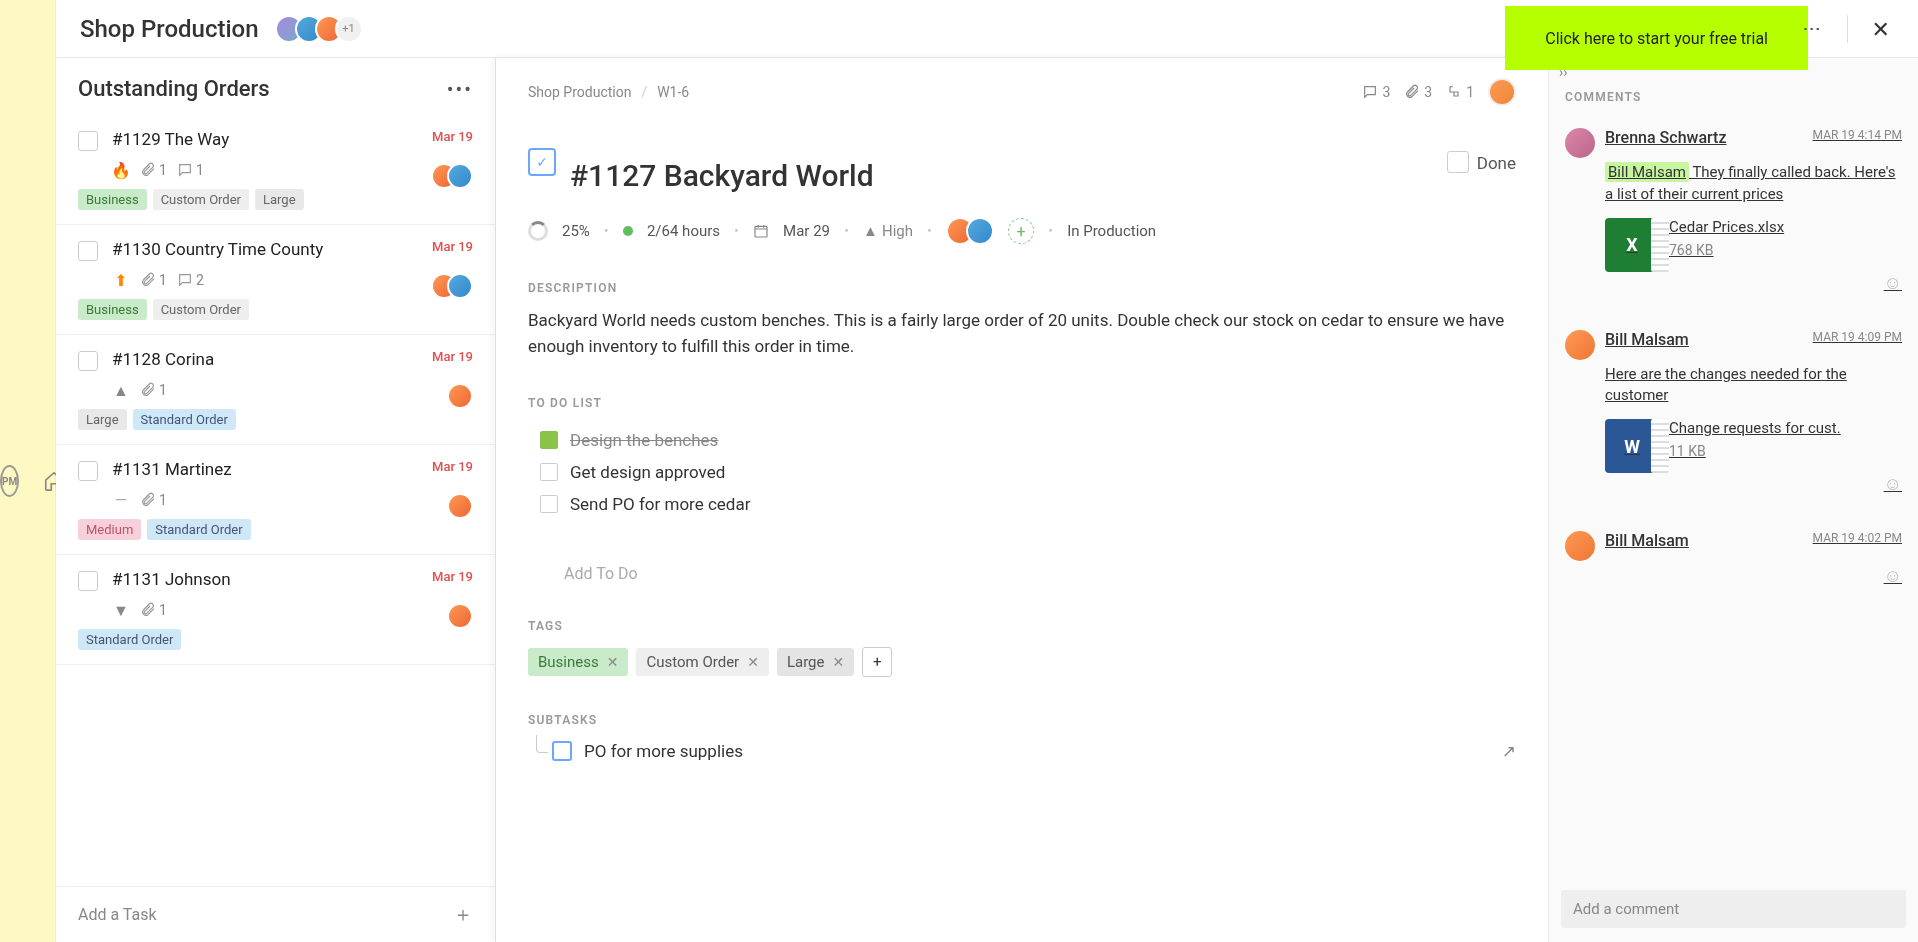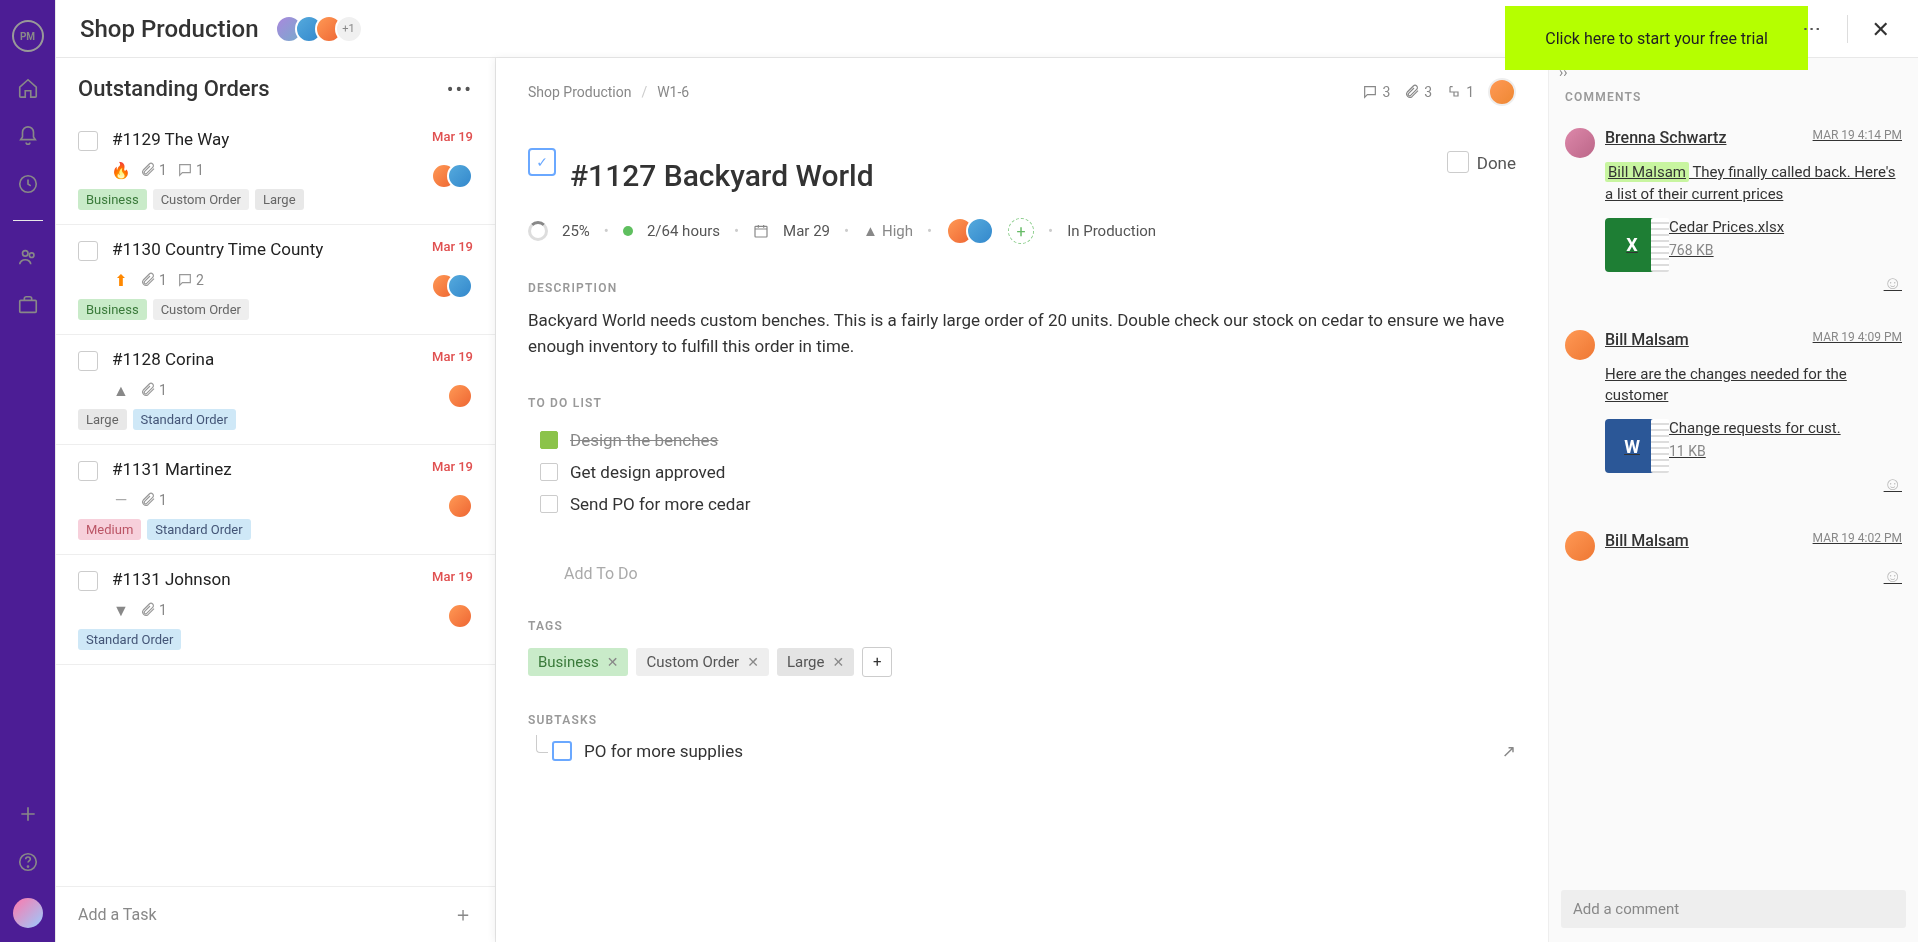--- a/index.html
+++ b/index.html
@@ -1,19 +1,19 @@
 <!DOCTYPE html>
 <html><head>
 <meta charset="utf-8">
 <style>
   * { box-sizing: border-box; margin: 0; padding: 0; }
   body { font-family: -apple-system, BlinkMacSystemFont, "Segoe UI", Roboto, sans-serif; color: #333; background: #fff; height: 942px; width: 1918px; overflow: hidden; position: relative; }
   
   
-  .rail { position: absolute; left: 0; top: 0; bottom: 0; width: 56px; background: #4c1d95; border-right: 1px solid #e8e8e8; display: flex; flex-direction: column; align-items: center; padding-top: 20px; gap: 24px; }
+  .rail { position: absolute; left: 0; top: 0; bottom: 0; width: 56px; background: #fef9c3; border-right: 1px solid #e8e8e8; display: flex; align-items: center; padding-top: 20px; gap: 24px; }
   .rail .logo { width: 32px; height: 32px; border: 2px solid #999; border-radius: 50%; display: flex; align-items: center; justify-content: center; font-size: 10px; font-weight: 700; color: #888; }
   .rail .ic { width: 24px; height: 24px; color: #888; display: flex; align-items: center; justify-content: center; cursor: pointer; }
   .rail .divider { width: 30px; height: 1px; background: #e8e8e8; }
   .rail .spacer { flex: 1; }
   .rail .avatar { width: 30px; height: 30px; border-radius: 50%; background: linear-gradient(135deg,#f7a,#9cf); margin-bottom: 14px; }
 
   
   .top-header { position: absolute; left: 56px; top: 0; right: 0; height: 58px; border-bottom: 1px solid #e8e8e8; display: flex; align-items: center; padding: 0 24px; gap: 16px; background:#fff; z-index:2; }
   .top-header h1 { font-size: 24px; font-weight: 500; color: #333; }
   .av-stack { display: flex; }

